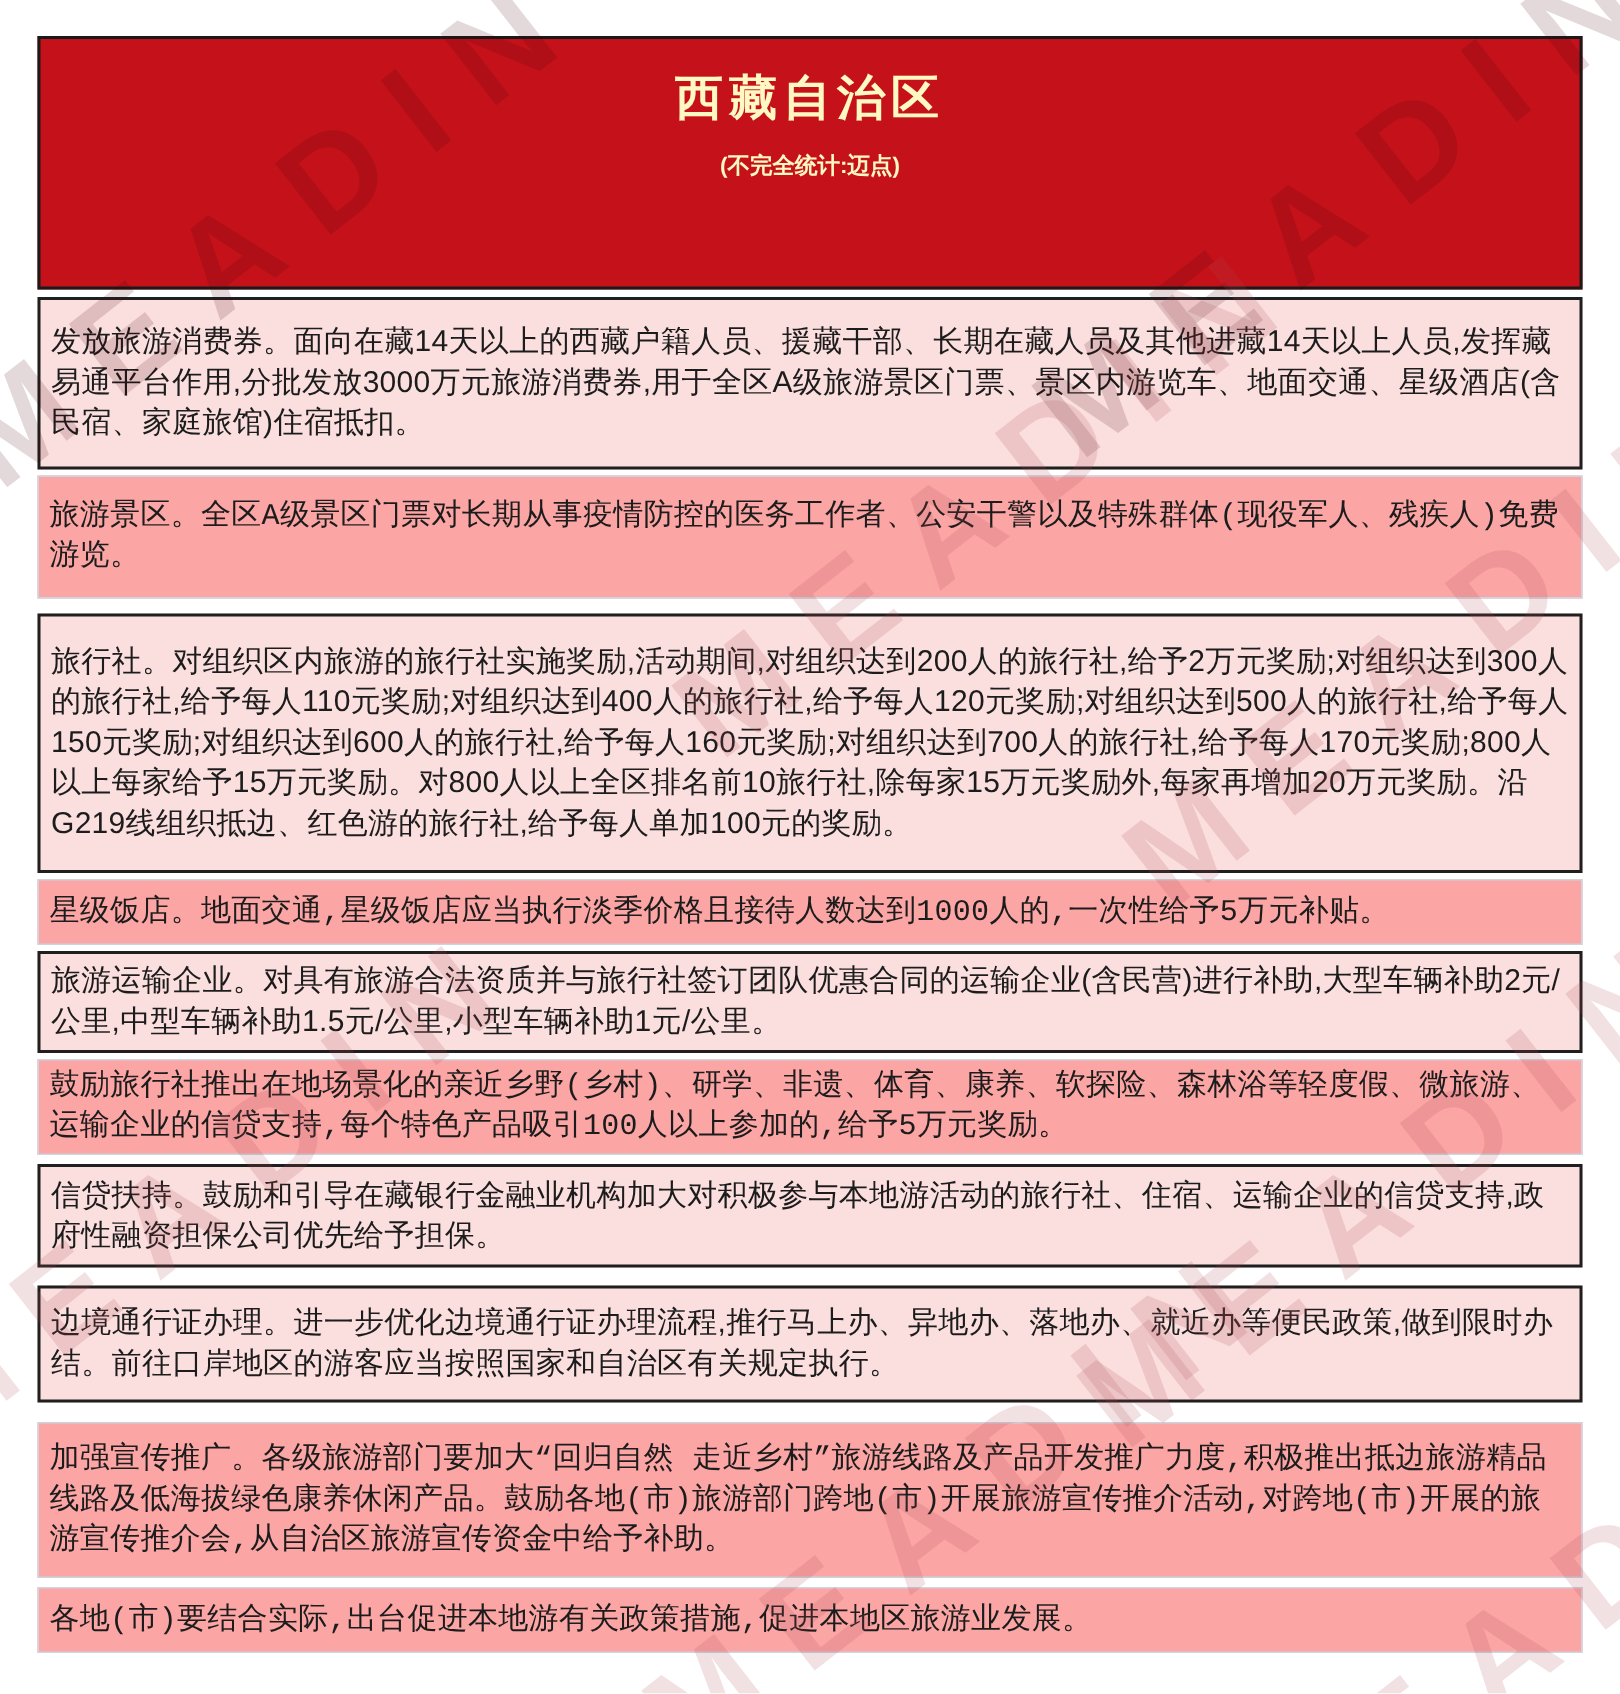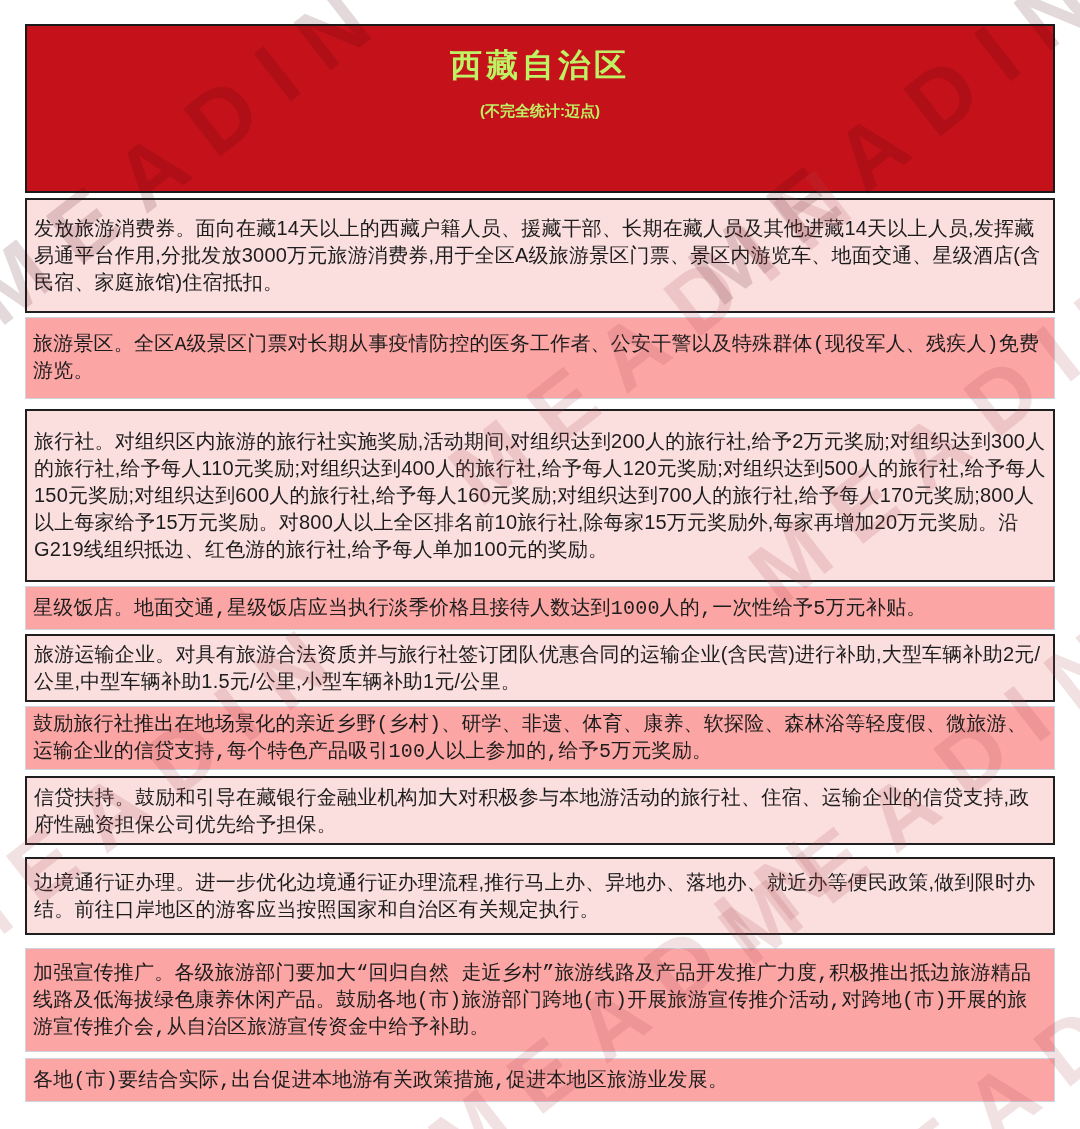--- a/index.html
+++ b/index.html
@@ -17,21 +17,21 @@
     position: absolute;
     left: 25px; top: 24px;
     width: 1030px; height: 169px;
     box-sizing: border-box;
     background: #c5121a;
     border: 2px solid #1a1a1a;
     display: flex;
     flex-direction: column;
     align-items: center;
     justify-content: flex-start;
-    color: #bef264;
+    color: #fef9c3;
     text-align: center;
   }
   .header .title {
     margin-top: 20px;
     font-size: 32px;
     font-weight: 700;
     letter-spacing: 4px;
     line-height: 38px;
   }
   .header .subtitle {

